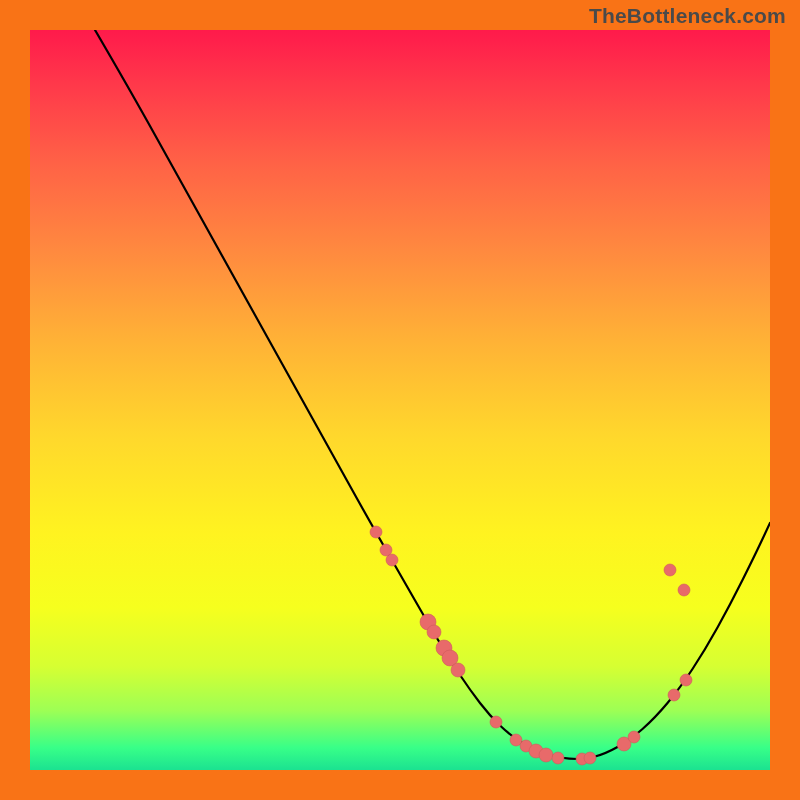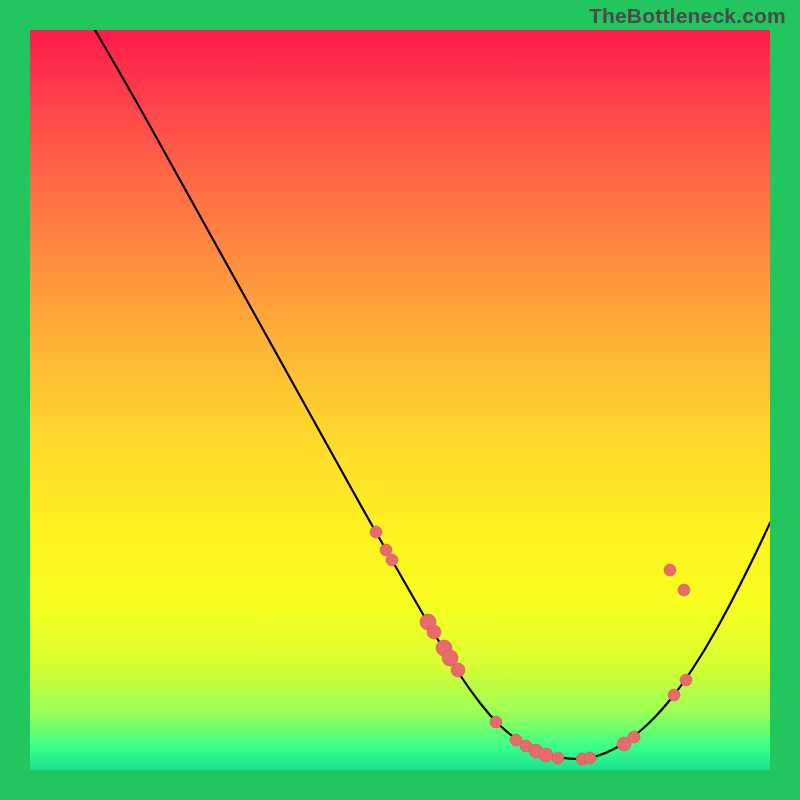--- a/index.html
+++ b/index.html
@@ -8,21 +8,21 @@
     width: 800px;
     height: 800px;
     background: #000;
     font-family: Arial, Helvetica, sans-serif;
     overflow: hidden;
   }
   .stage {
     position: relative;
     width: 800px;
     height: 800px;
-    background: #22c55e;
+    background: #f97316;
   }
   .watermark {
     position: absolute;
     top: 4px;
     right: 14px;
     color: #4a4a4a;
     font-size: 21px;
     font-weight: 600;
     letter-spacing: 0.2px;
     user-select: none;

